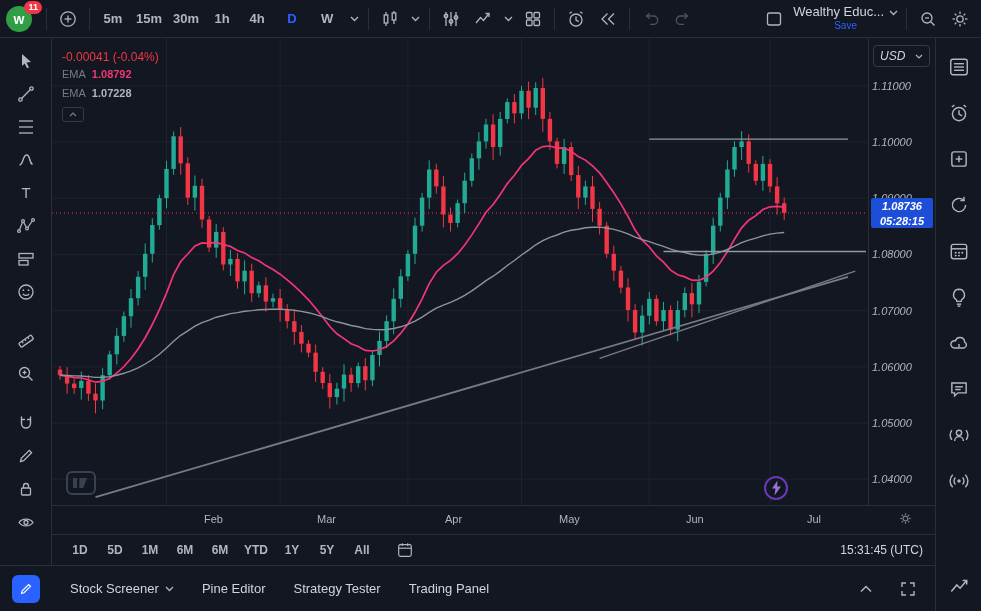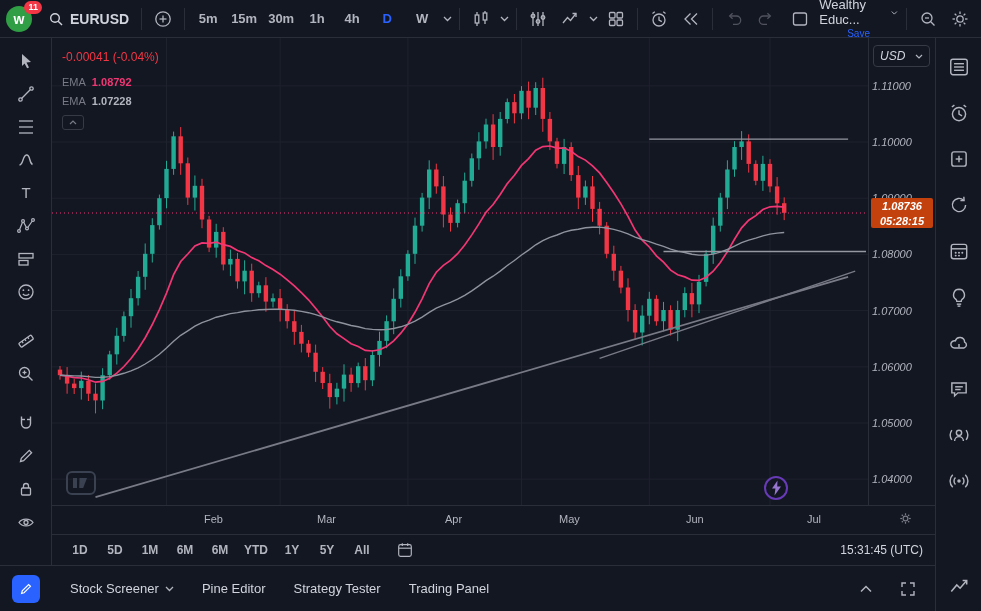--- a/index.html
+++ b/index.html
@@ -28,21 +28,21 @@
   .bodywrap{margin-right:46px;}
   .main{display:flex;height:527px;}
   .left-toolbar{width:52px;box-sizing:border-box;border-right:1px solid #2a2e39;display:flex;flex-direction:column;align-items:center;padding-top:10px;gap:7px;flex:none;}
   .tool{width:34px;height:26px;border-radius:4px;flex:none;}
   .lgap{height:9px;flex:none;}
   .center{width:883px;display:flex;flex-direction:column;}
   .chart-row{height:467px;display:flex;position:relative;}
   .chart-area{width:816px;height:467px;position:relative;flex:none;}
   #chart-svg{position:absolute;left:0;top:0;}
   .legend{position:absolute;top:12px;left:10px;z-index:3;}
-  .change{font-size:12px;color:#f23645;margin-bottom:8px;}
+  .change{font-size:12px;color:#f23645;margin-bottom:0;}
   .ind-row{display:flex;gap:6px;font-size:11px;align-items:center;height:19px;color:#787b86;cursor:pointer;}
   .ind-val{font-weight:700;}
   .collapse-btn{margin-top:5px;width:22px;height:15px;border:1px solid #363a45;border-radius:3px;background:#131722;color:#787b86;}
   .watermark{position:absolute;left:14px;bottom:10px;}
   .bolt-btn{position:absolute;left:712px;top:438px;width:24px;height:24px;border-radius:50%;border:2px solid #673ab7;background:rgba(19,23,34,.7);z-index:3;}
   .price-scale{width:67px;box-sizing:border-box;border-left:1px solid #2a2e39;position:relative;font-size:11px;color:#b2b5be;flex:none;font-style:italic;}
   .usd-box{position:absolute;top:7px;left:4px;right:5px;height:22px;border:1px solid #363a45;border-radius:4px;display:flex;align-items:center;justify-content:space-between;padding:0 6px;color:#d1d4dc;font-size:12px;box-sizing:border-box;cursor:pointer;}
   .ptick{position:absolute;left:3px;}
   .price-tag{position:absolute;left:2px;right:2px;height:30px;border-radius:2px;color:#fff;text-align:center;font-size:11px;font-weight:700;line-height:1.4;padding-top:1px;box-sizing:border-box;z-index:2;}
   .time-axis{height:28px;border-top:1px solid #2a2e39;position:relative;color:#b2b5be;font-size:11px;}
@@ -67,27 +67,20 @@
 </head>
 <body>
 
 <div class="app">
 
   <header class="topbar">
     <div class="logo">
       <span class="logo-circle">w</span>
       <span class="badge">11</span>
     </div>
-    <button class="symbol-btn">
-      <svg width="16" height="16" viewBox="0 0 16 16">
-          <circle cx="7" cy="7" r="4.3" fill="none" stroke="currentColor" stroke-width="1.4"></circle>
-          <line x1="10.2" y1="10.2" x2="14" y2="14" stroke="currentColor" stroke-width="1.4"></line>
-        </svg>
-      <span>EURUSD</span>
-    </button>
     <div class="sep"></div>
     <button class="tbtn">
       <svg width="20" height="20" viewBox="0 0 20 20">
           <circle cx="10" cy="10" r="7.2" fill="none" stroke="currentColor" stroke-width="1.3"></circle>
           <line x1="6.5" y1="10" x2="13.5" y2="10" stroke="currentColor" stroke-width="1.3"></line>
           <line x1="10" y1="6.5" x2="10" y2="13.5" stroke="currentColor" stroke-width="1.3"></line>
         </svg>
     </button>
     <div class="sep"></div>
     <div class="tf-group">
@@ -585,21 +578,21 @@
                 </svg>
             </button>
           </div>
           <div class="price-scale">
             <div class="usd-box">
               <span>USD</span>
               <svg width="8" height="5" viewBox="0 0 8 5">
                   <polyline points="1,1 4,4 7,1" fill="none" stroke="#b2b5be" stroke-width="1.2"></polyline>
                 </svg>
             </div>
-            <div class="price-tag" style="top: 160px; background: #c2410c;">
+            <div class="price-tag" style="top: 160px; background: #1d4ed8;">
               <div>1.08736</div>
               <div>05:28:15</div>
             </div>
           <div class="ptick" style="top: 42px;">1.11000</div>
               <div class="ptick" style="top: 98px;">1.10000</div>
               <div class="ptick" style="top: 154px;">1.09000</div>
               <div class="ptick" style="top: 210px;">1.08000</div>
               <div class="ptick" style="top: 267px;">1.07000</div>
               <div class="ptick" style="top: 323px;">1.06000</div>
               <div class="ptick" style="top: 379px;">1.05000</div>

